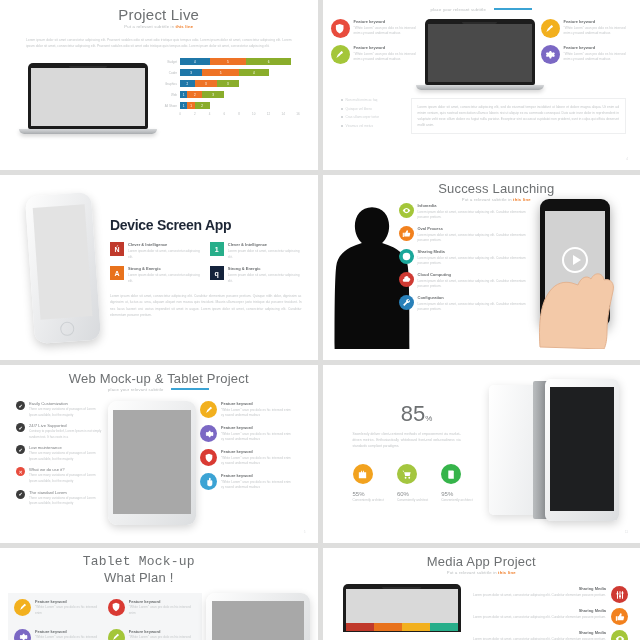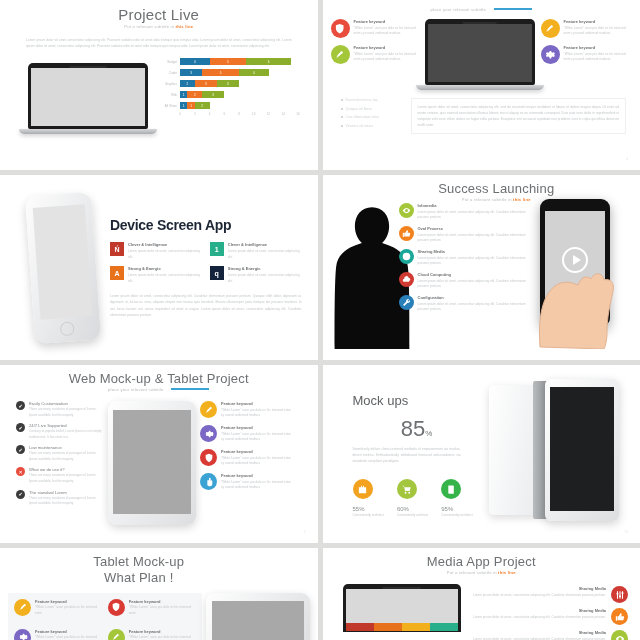--- a/index.html
+++ b/index.html
@@ -574,21 +574,20 @@
             </div>
           </div>
       </div>
       <div class="pg-num">5</div>
     </div>
   </div>
 
   <div class="slide">
     <div class="slide-inner" style="display:flex;">
       <div style="width:150px;padding:22px 0 0 22px;">
-        <div style="font-size:13px;color:#5f6264;">Mock ups</div>
         <div class="pct-big" style="margin-top:8px;">
           <span>85</span><sub>%</sub>
         </div>
         <div class="body-txt" style="margin-top:4px;width:108px;">Seamlessly deliver client-centered methods of empowerment via market-driven metrics. Enthusiastically whiteboard front-end web-readiness via standards compliant paradigms.</div>
 
         <div style="display:flex;gap:13px;margin-top:15px;" id="mockup-stats">
             <div>
               <div class="circ" style="width:20px;height:20px;background:#f2a21e;">
                 <svg style="width:11px;height:11px;fill:#fff;" viewBox="0 0 24 24">
                   <path d="M9 4h6v3h5v13H4V7h5zm2 0v3h2V4z"></path>
@@ -627,21 +626,21 @@
           <div style="height:124px;background:#1e1f21;"></div>
         </div>
       </div>
       <div class="pg-num">11</div>
     </div>
   </div>
 
   <div class="slide">
     <div class="slide-inner">
       <div style="text-align:center;padding-right:40px;">
-        <div class="s-title t-mid" style="line-height:1.25;">Tablet Mock-up</div>
+        <div class="s-title t-mid" style="line-height:1.25;font-family:Liberation Mono, monospace;">Tablet Mock-up</div>
         <div class="s-title t-mid" style="line-height:1.25;">What Plan !</div>
       </div>
       <div style="display:flex;margin-top:6px;">
         <div style="flex:1;background:#f5f6f7;padding:6px 6px 0 6px;display:grid;grid-template-columns:1fr 1fr;gap:6px;" id="dataplan-features">
             <div style="display: flex; gap: 4px; align-items: flex-start;">
               <div class="circ" style="width:17px;height:17px;background:#f2b01e;">
                 <svg style="width:10px;height:10px;fill:#fff;" viewBox="0 0 24 24">
                   <path d="M5 19l3-7 8-8 3 3-8 8z"></path>
                   <circle cx="16" cy="8" r="2"></circle>
                 </svg>

